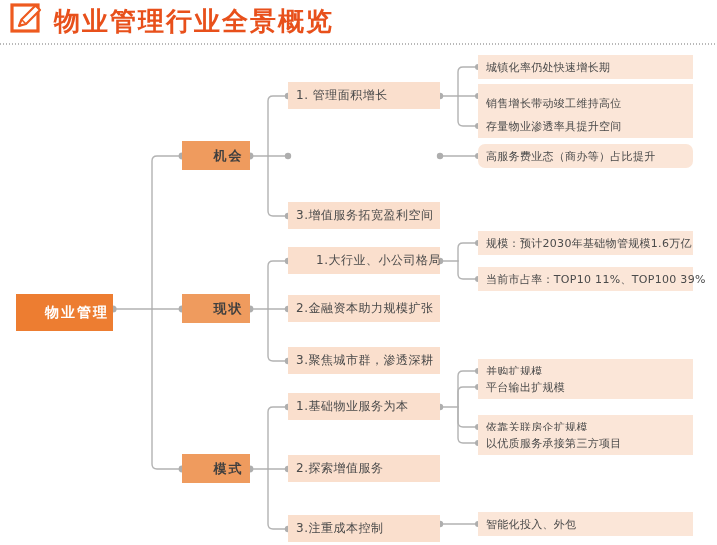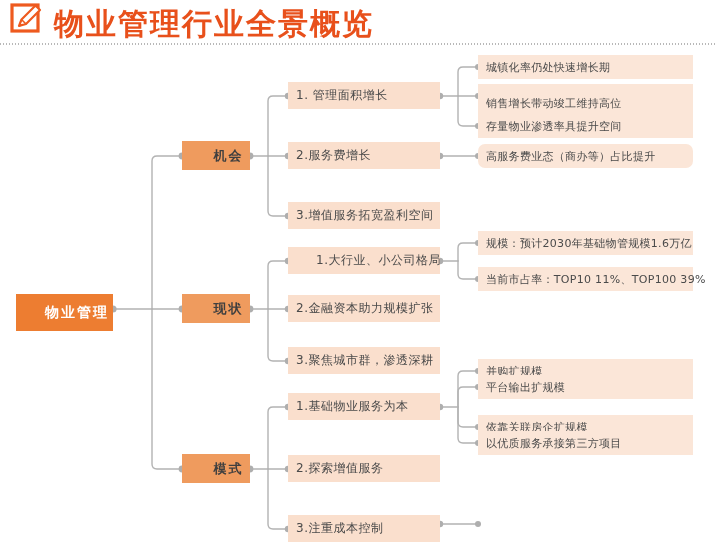--- a/index.html
+++ b/index.html
@@ -14,21 +14,21 @@
 
   
   #header{
     position:absolute;left:0;top:0;width:717px;height:45px;
   }
   #title-icon{
     position:absolute;left:10px;top:3px;width:32px;height:32px;
   }
   #title-text{
     position:absolute;left:54px;top:4px;
-    font-size:30px;
+    font-size:26px;
     color:#e8501b;
     font-weight:bold;
     letter-spacing:2px;
     font-family:Liberation Mono, monospace;
     white-space:nowrap;
   }
   #header-divider{
     position:absolute;left:0;top:43px;width:717px;height:2px;
     background-image:repeating-linear-gradient(to right,#b8b8b8 0px,#b8b8b8 1px,transparent 1px,transparent 3px);
   }
@@ -191,21 +191,20 @@
   <div class="node node-root" style="left:16px;top:249px;width:97px;height:37px;">物业管理</div>
 
   <div class="node node-l2" style="left:182px;top:96px;width:68px;height:29px;">机会</div>
 
   <div class="node node-l2" style="left:182px;top:249px;width:68px;height:29px;">现状</div>
 
   <div class="node node-l2" style="left:182px;top:409px;width:68px;height:29px;">模式</div>
 
   <div class="node node-l3" style="left:288px;top:37px;width:152px;height:27px;">1. 管理面积增长</div>
 
-  <div class="node node-l3" style="left:288px;top:97px;width:152px;height:27px;">2.服务费增长</div>
 
   <div class="node node-l3" style="left:288px;top:157px;width:152px;height:27px;">3.增值服务拓宽盈利空间</div>
 
   <div class="node node-l3" style="left:288px;top:202px;width:152px;height:27px;padding-left:28px;">1.大行业、小公司格局</div>
 
   <div class="node node-l3" style="left:288px;top:250px;width:152px;height:27px;">2.金融资本助力规模扩张</div>
 
   <div class="node node-l3" style="left:288px;top:302px;width:152px;height:27px;">3.聚焦城市群，渗透深耕</div>
 
   <div class="node node-l3" style="left:288px;top:348px;width:152px;height:27px;">1.基础物业服务为本</div>
@@ -227,14 +226,15 @@
   <div class="node node-l4" style="left:478px;top:222px;width:215px;height:24px;">当前市占率：TOP10 11%、TOP100 39%</div>
 
   <div class="node node-l4" style="left:478px;top:314px;width:215px;height:24px;">并购扩规模</div>
 
   <div class="node node-l4" style="left:478px;top:330px;width:215px;height:24px;">平台输出扩规模</div>
 
   <div class="node node-l4" style="left:478px;top:370px;width:215px;height:24px;">依靠关联房企扩规模</div>
 
   <div class="node node-l4" style="left:478px;top:386px;width:215px;height:24px;">以优质服务承接第三方项目</div>
 
+  <div class="node node-l4" style="left:478px;top:467px;width:215px;height:24px;">智能化投入、外包</div>
 
 </div>
 
 </body></html>

